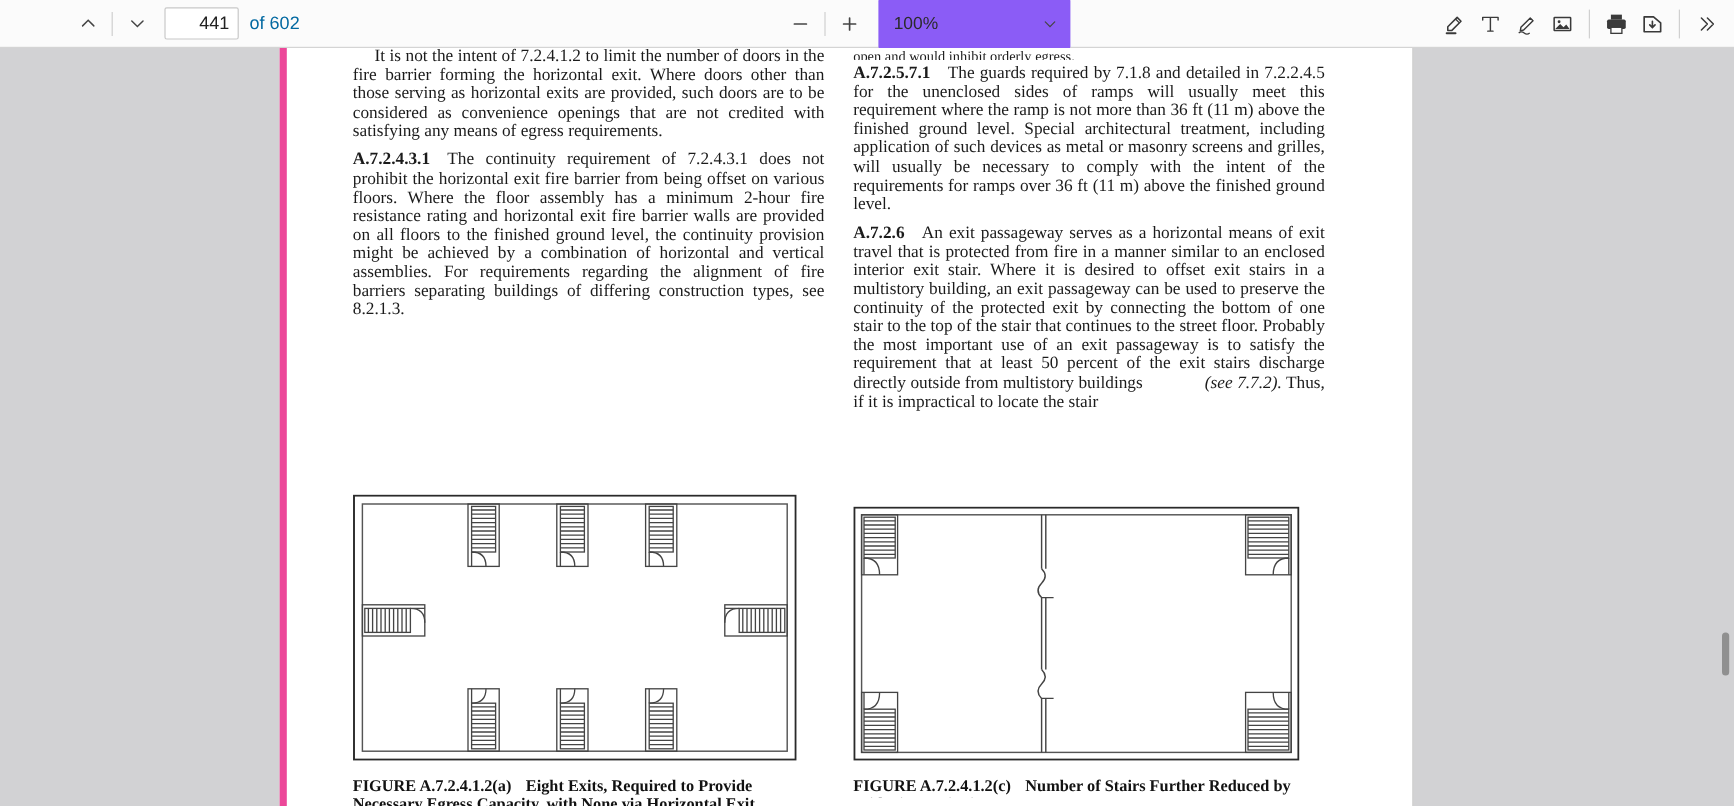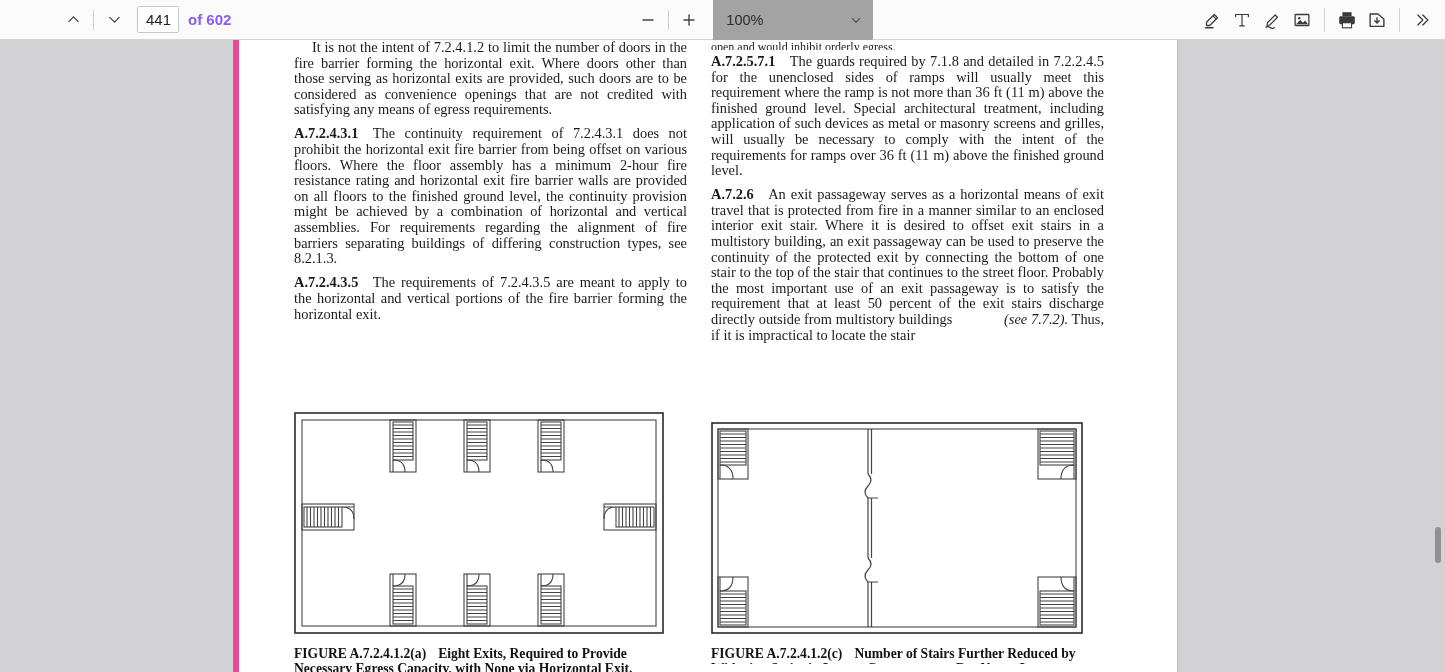--- a/index.html
+++ b/index.html
@@ -24,37 +24,37 @@
 
   .icon-btn {
     width: 30px; height: 28px;
     display: flex; align-items: center; justify-content: center;
     background: transparent; border: none; cursor: pointer;
     color: #3a3a3a;
   }
   .vdiv { width: 1px; height: 20px; background: #cfcfcf; margin: 0 5px; }
 
   #page-number-input {
-    width: 42px; height: 27px;
+    width: 62px; height: 27px;
     border: 1px solid #c8c8c8; border-radius: 2px;
     background: #fff;
     text-align: right; padding-right: 7px;
     font-family: "Liberation Sans", sans-serif;
     font-size: 15px; color: #222;
     margin-left: 8px;
   }
   #page-count-label {
-    font-size: 15px; color: #8b5cf6;
-    margin-left: 9px; white-space: nowrap; font-weight: bold;
+    font-size: 15px; color: #0369a1;
+    margin-left: 9px; white-space: nowrap;
   }
 
   #zoom-select-wrap {
     display: flex; align-items: center; justify-content: space-between;
     width: 160px; height: 42px;
-    background: #a3a3a3;
+    background: #8b5cf6;
     border: none; border-radius: 2px;
     padding: 0 10px 0 13px;
     margin-left: 9px; cursor: pointer;
   }
   #zoom-level-label { font-size: 14.5px; color: #2b2b2b; }
 
   .sep-tall { width: 1px; height: 24px; background: #d0d0d0; margin: 0 7px; }
 
   
   #viewer {
@@ -221,21 +221,20 @@
     </button>
   </div>
 </div>
 
 <div id="viewer">
   <div id="page">
 
     <div class="col" id="col-left">
       <p class="body p0 indent">It is not the intent of 7.2.4.1.2 to limit the number of doors in the fire barrier forming the horizontal exit. Where doors other than those serving as horizontal exits are provided, such doors are to be considered as convenience openings that are not credited with satisfying any means of egress requirements.</p>
       <p class="body p1"><span class="sec">A.7.2.4.3.1</span>  The continuity requirement of 7.2.4.3.1 does not prohibit the horizontal exit fire barrier from being offset on various floors. Where the floor assembly has a minimum 2-hour fire resistance rating and horizontal exit fire barrier walls are provided on all floors to the finished ground level, the continuity provision might be achieved by a combination of horizontal and vertical assemblies. For requirements regarding the alignment of fire barriers separating buildings of differing construction types, see 8.2.1.3.</p>
-      <p class="body p3"><span class="sec">A.7.2.4.3.5</span>  The requirements of 7.2.4.3.5 are meant to apply to the horizontal and vertical portions of the fire barrier forming the horizontal exit.</p>
     </div>
 
     <div class="col" id="col-right">
       <div class="clipped-line">open and would inhibit orderly egress.</div>
       <p class="body r0"><span class="sec">A.7.2.5.7.1</span>  The guards required by 7.1.8 and detailed in 7.2.2.4.5 for the unenclosed sides of ramps will usually meet this requirement where the ramp is not more than 36 ft (11 m) above the finished ground level. Special architectural treatment, including application of such devices as metal or masonry screens and grilles, will usually be necessary to comply with the intent of the requirements for ramps over 36 ft (11 m) above the finished ground level.</p>
       <p class="body r2"><span class="sec">A.7.2.6</span>  An exit passageway serves as a horizontal means of exit travel that is protected from fire in a manner similar to an enclosed interior exit stair. Where it is desired to offset exit stairs in a multistory building, an exit passageway can be used to preserve the continuity of the protected exit by connecting the bottom of one stair to the top of the stair that continues to the street floor. Probably the most important use of an exit passageway is to satisfy the requirement that at least 50 percent of the exit stairs discharge directly outside from multistory buildings <span class="ital">(see 7.7.2).</span> Thus, if it is impractical to locate the stair</p>
     </div>
 
     <div class="figure" id="figure-left">
       <svg width="370" height="222" viewBox="0 0 370 222">

